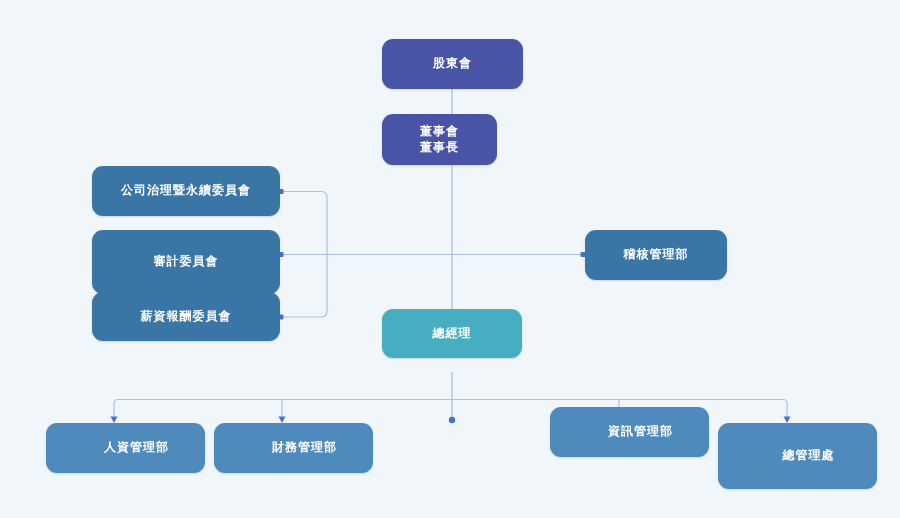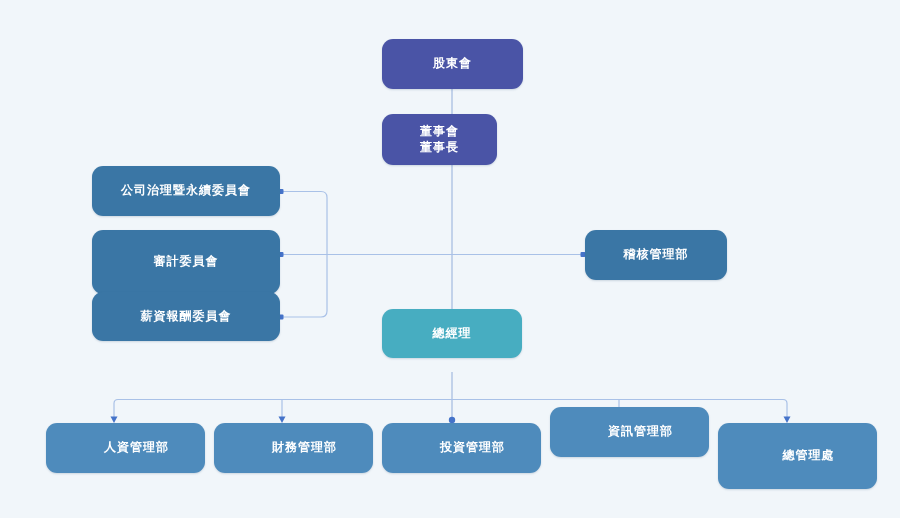--- a/index.html
+++ b/index.html
@@ -127,23 +127,20 @@
   </div>
 
   <div class="node blue n-hr">
     <span class="lbl">人資管理部</span>
   </div>
 
   <div class="node blue n-finance">
     <span class="lbl">財務管理部</span>
   </div>
 
-  <div class="node blue n-investment">
-    <span class="lbl">投資管理部</span>
-  </div>
 
   <div class="node blue n-it">
     <span class="lbl">資訊管理部</span>
   </div>
 
   <div class="node blue n-admin">
     <span class="lbl">總管理處</span>
   </div>
 
 </div>

